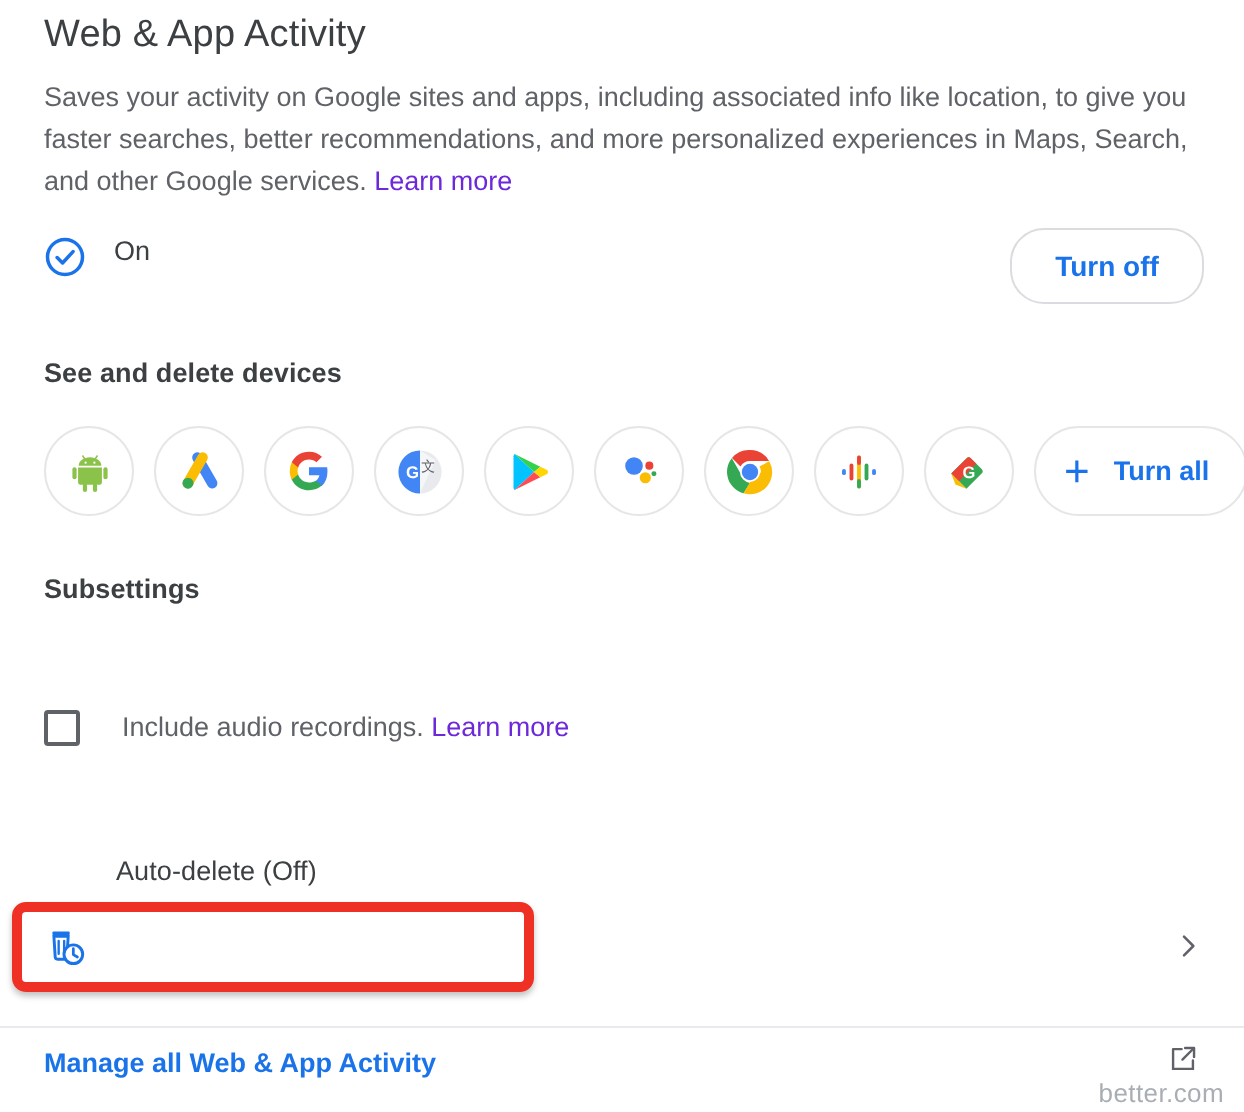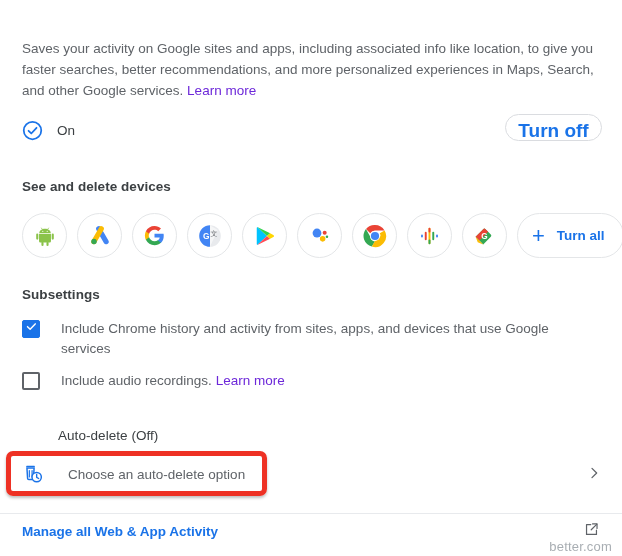--- a/index.html
+++ b/index.html
@@ -47,44 +47,43 @@
     text-decoration: none;
     cursor: pointer;
   }
 
   
   .status-row {
     position: absolute;
     left: 22px;
     top: 118px;
     display: flex;
-    align-items: center;
     height: 24px;
   }
   .check-circle {
     width: 21px;
     height: 21px;
     flex: 0 0 21px;
   }
   .status-label {
     margin-left: 14px;
     font-size: 13.5px;
     color: #3c4043;
   }
   .turn-off-btn {
     position: absolute;
     right: 20px;
     top: 114px;
     width: 97px;
-    height: 27px;
+    height: 38px;
     border: 1px solid #dadce0;
     border-radius: 17px;
     background: #fff;
     color: #1a73e8;
-    font-size: 19px;
+    font-size: 14px;
     font-family: "Liberation Sans", sans-serif;
     font-weight: bold;
     cursor: pointer;
     padding: 0;
     line-height: 31px;
     text-align: center;
   }
 
   
   .section-head {
@@ -151,21 +150,21 @@
 
   
   .cb-row {
     position: absolute;
     left: 22px;
     display: flex;
     align-items: flex-start;
     width: 580px;
   }
   #cb-row-1 { top: 319px; }
-  #cb-row-2 { top: 371px; }
+  #cb-row-2 { top: 354px; }
   .cb-box {
     width: 18px;
     height: 18px;
     flex: 0 0 18px;
     box-sizing: border-box;
     margin-top: 1px;
     cursor: pointer;
     position: relative;
   }
   .cb-box.checked {
@@ -272,20 +271,21 @@
     opacity: 0.85;
     letter-spacing: 0.2px;
     user-select: none;
   }
 </style>
 </head>
 <body>
 
 <div class="page">
 
+  <div class="title">Web &amp; App Activity</div>
 
   <div class="desc">
     <span>Saves your activity on Google sites and apps, including associated info like location, to give you faster searches, better recommendations, and more personalized experiences in Maps, Search, and other Google services.</span>
     <a class="link">Learn more</a>
   </div>
 
   <div class="status-row">
     <span class="check-circle">
       <svg width="21" height="21" viewBox="0 0 24 24">
         <circle cx="12" cy="12" r="10" fill="none" stroke="#1a73e8" stroke-width="2"></circle>
@@ -413,28 +413,20 @@
     </div>
 
     <div class="viewall-chip">
       <span class="viewall-plus">+</span>
       <span class="viewall-label">Turn all</span>
     </div>
   </div>
 
   <div class="section-head" id="subsettings-head">Subsettings</div>
 
-  <div class="cb-row" id="cb-row-1">
-    <span class="cb-box checked">
-      <svg class="cb-tick" viewBox="0 0 16 16">
-        <path d="M2.2 8.2 L6.0 12 L13.4 4.2" fill="none" stroke="#ffffff" stroke-width="2.1" stroke-linecap="round" stroke-linejoin="round"></path>
-      </svg>
-    </span>
-    <span class="cb-text">Include Chrome history and activity from sites, apps, and devices that use Google services</span>
-  </div>
 
   <div class="cb-row" id="cb-row-2">
     <span class="cb-box unchecked"></span>
     <span class="cb-text">
       <span>Include audio recordings.</span>
       <a class="link">Learn more</a>
     </span>
   </div>
 
   <div class="section-head" id="autodelete-head">Auto-delete (Off)</div>
@@ -442,21 +434,20 @@
   <div class="autodelete-row">
     <span class="autodelete-icon">
       <svg width="22" height="22" viewBox="0 0 24 24">
         <rect x="4.6" y="3.0" width="9.4" height="1.9" rx="0.6" fill="#1a73e8"></rect>
         <path d="M5.4 5.6 h7.8 l-0.7 11.3 a1.3 1.3 0 0 1-1.3 1.2 H7.4 a1.3 1.3 0 0 1-1.3-1.2 z" fill="none" stroke="#1a73e8" stroke-width="1.6"></path>
         <path d="M8.0 8.2 v7 M11.0 8.2 v7" stroke="#1a73e8" stroke-width="1.3" stroke-linecap="round"></path>
         <circle cx="16.0" cy="15.4" r="5.1" fill="#ffffff" stroke="#1a73e8" stroke-width="1.6"></circle>
         <path d="M16.0 12.4 v3.2 l2.2 1.3" fill="none" stroke="#1a73e8" stroke-width="1.5" stroke-linecap="round" stroke-linejoin="round"></path>
       </svg>
     </span>
-    <span class="autodelete-label">Choose an auto-delete option</span>
     <span class="chev">
       <svg width="16" height="16" viewBox="0 0 24 24">
         <path d="M9 5 l7 7 l-7 7" fill="none" stroke="#5f6368" stroke-width="1.9" stroke-linecap="round" stroke-linejoin="round"></path>
       </svg>
     </span>
   </div>
 
   <div class="red-box"></div>
 
   <div class="divider"></div>

